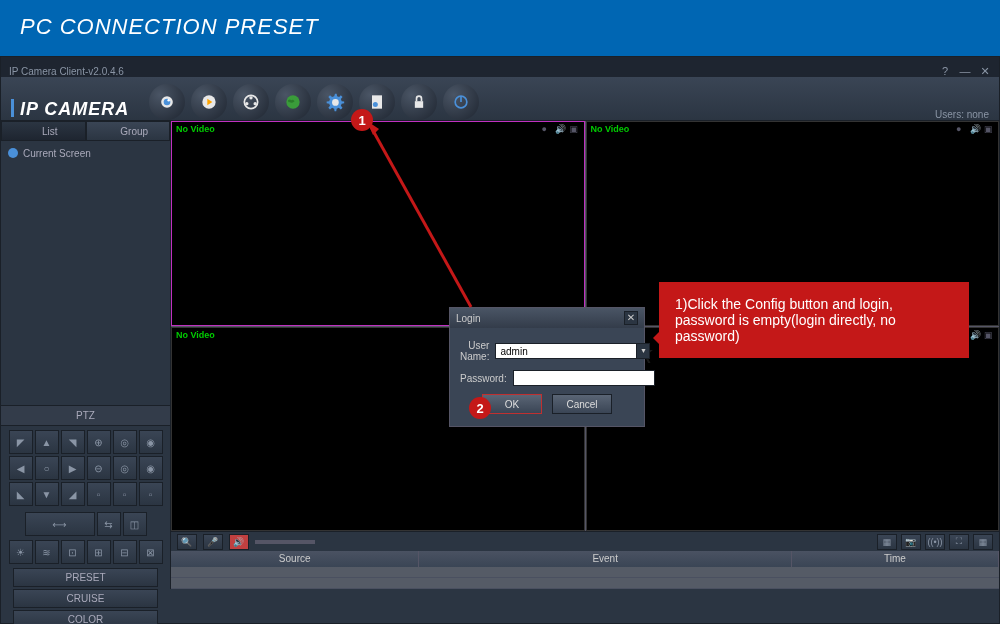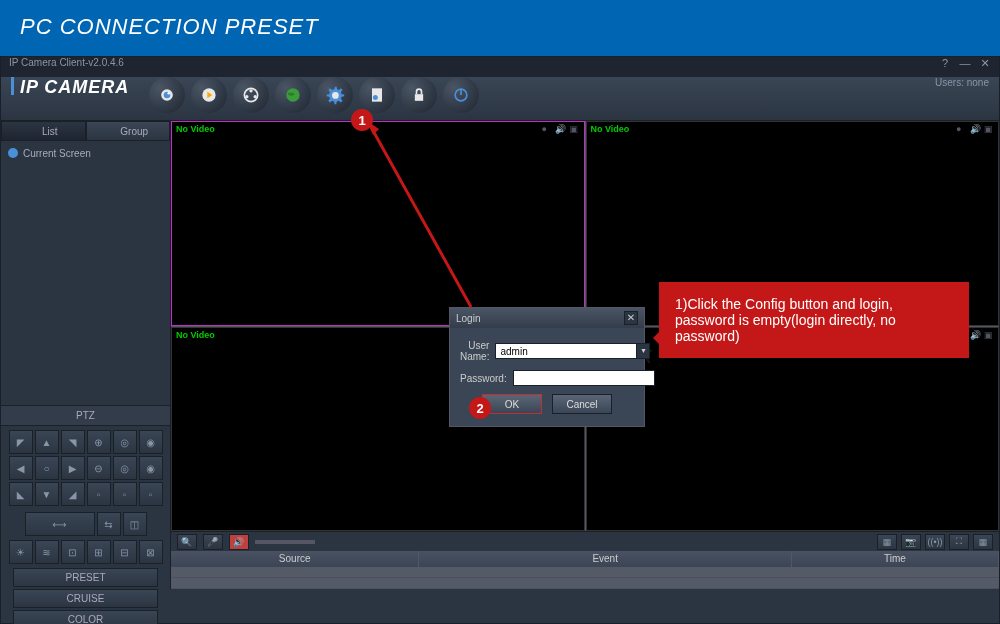--- a/index.html
+++ b/index.html
@@ -3,26 +3,26 @@
 <meta charset="utf-8">
 <style>
 * { margin: 0; padding: 0; box-sizing: border-box; font-family: Arial, sans-serif; }
 body { background: #fff; width: 1000px; height: 624px; overflow: hidden; }
 
 .banner { background: #0066b3; height: 56px; padding: 14px 20px; }
 .banner-title { color: #fff; font-size: 22px; font-style: italic; font-weight: 400; letter-spacing: 1px; }
 
 .app-window { position: relative; background: #2b3542; margin: 0; height: 568px; border: 1px solid #1a2028; }
 
-.titlebar { height: 20px; background: #1e2530; display: flex; align-items: flex-start; padding: 0 8px; color: #8a95a5; font-size: 10px; }
+.titlebar { height: 20px; background: #1e2530; display: flex; align-items: flex-end; padding: 0 8px; color: #8a95a5; font-size: 10px; }
 .titlebar-title { flex: 1; }
 .titlebar-btns { display: flex; gap: 8px; }
 .titlebar-btn { width: 12px; height: 12px; color: #8a95a5; cursor: pointer; font-size: 11px; text-align: center; line-height: 12px; }
 
-.topbar { height: 44px; background: linear-gradient(#3a4555, #2b3542); display: flex; align-items: flex-start; padding: 0 10px; border-bottom: 1px solid #1a2028; }
+.topbar { height: 44px; background: linear-gradient(#3a4555, #2b3542); display: flex; align-items: flex-end; padding: 0 10px; border-bottom: 1px solid #1a2028; }
 .logo { color: #fff; font-size: 18px; font-weight: bold; font-style: italic; letter-spacing: 1px; margin-right: 20px; }
 .logo::before { content: ""; display: inline-block; width: 3px; height: 18px; background: #4a90d9; margin-right: 6px; vertical-align: -2px; }
 .toolbar-icons { display: flex; gap: 6px; }
 .toolbar-icon { width: 36px; height: 36px; border-radius: 50%; background: radial-gradient(circle at 30% 30%, #4a5565, #1e2530); display: flex; align-items: center; justify-content: center; cursor: pointer; position: relative; }
 .toolbar-icon svg { width: 20px; height: 20px; }
 .user-info { margin-left: auto; text-align: right; color: #8a95a5; font-size: 10px; }
 .timestamp { background: #fff; color: #000; padding: 2px 6px; font-family: monospace; font-size: 12px; margin-top: 2px; display: inline-block; }
 
 .main-area { display: flex; height: 468px; }
 

